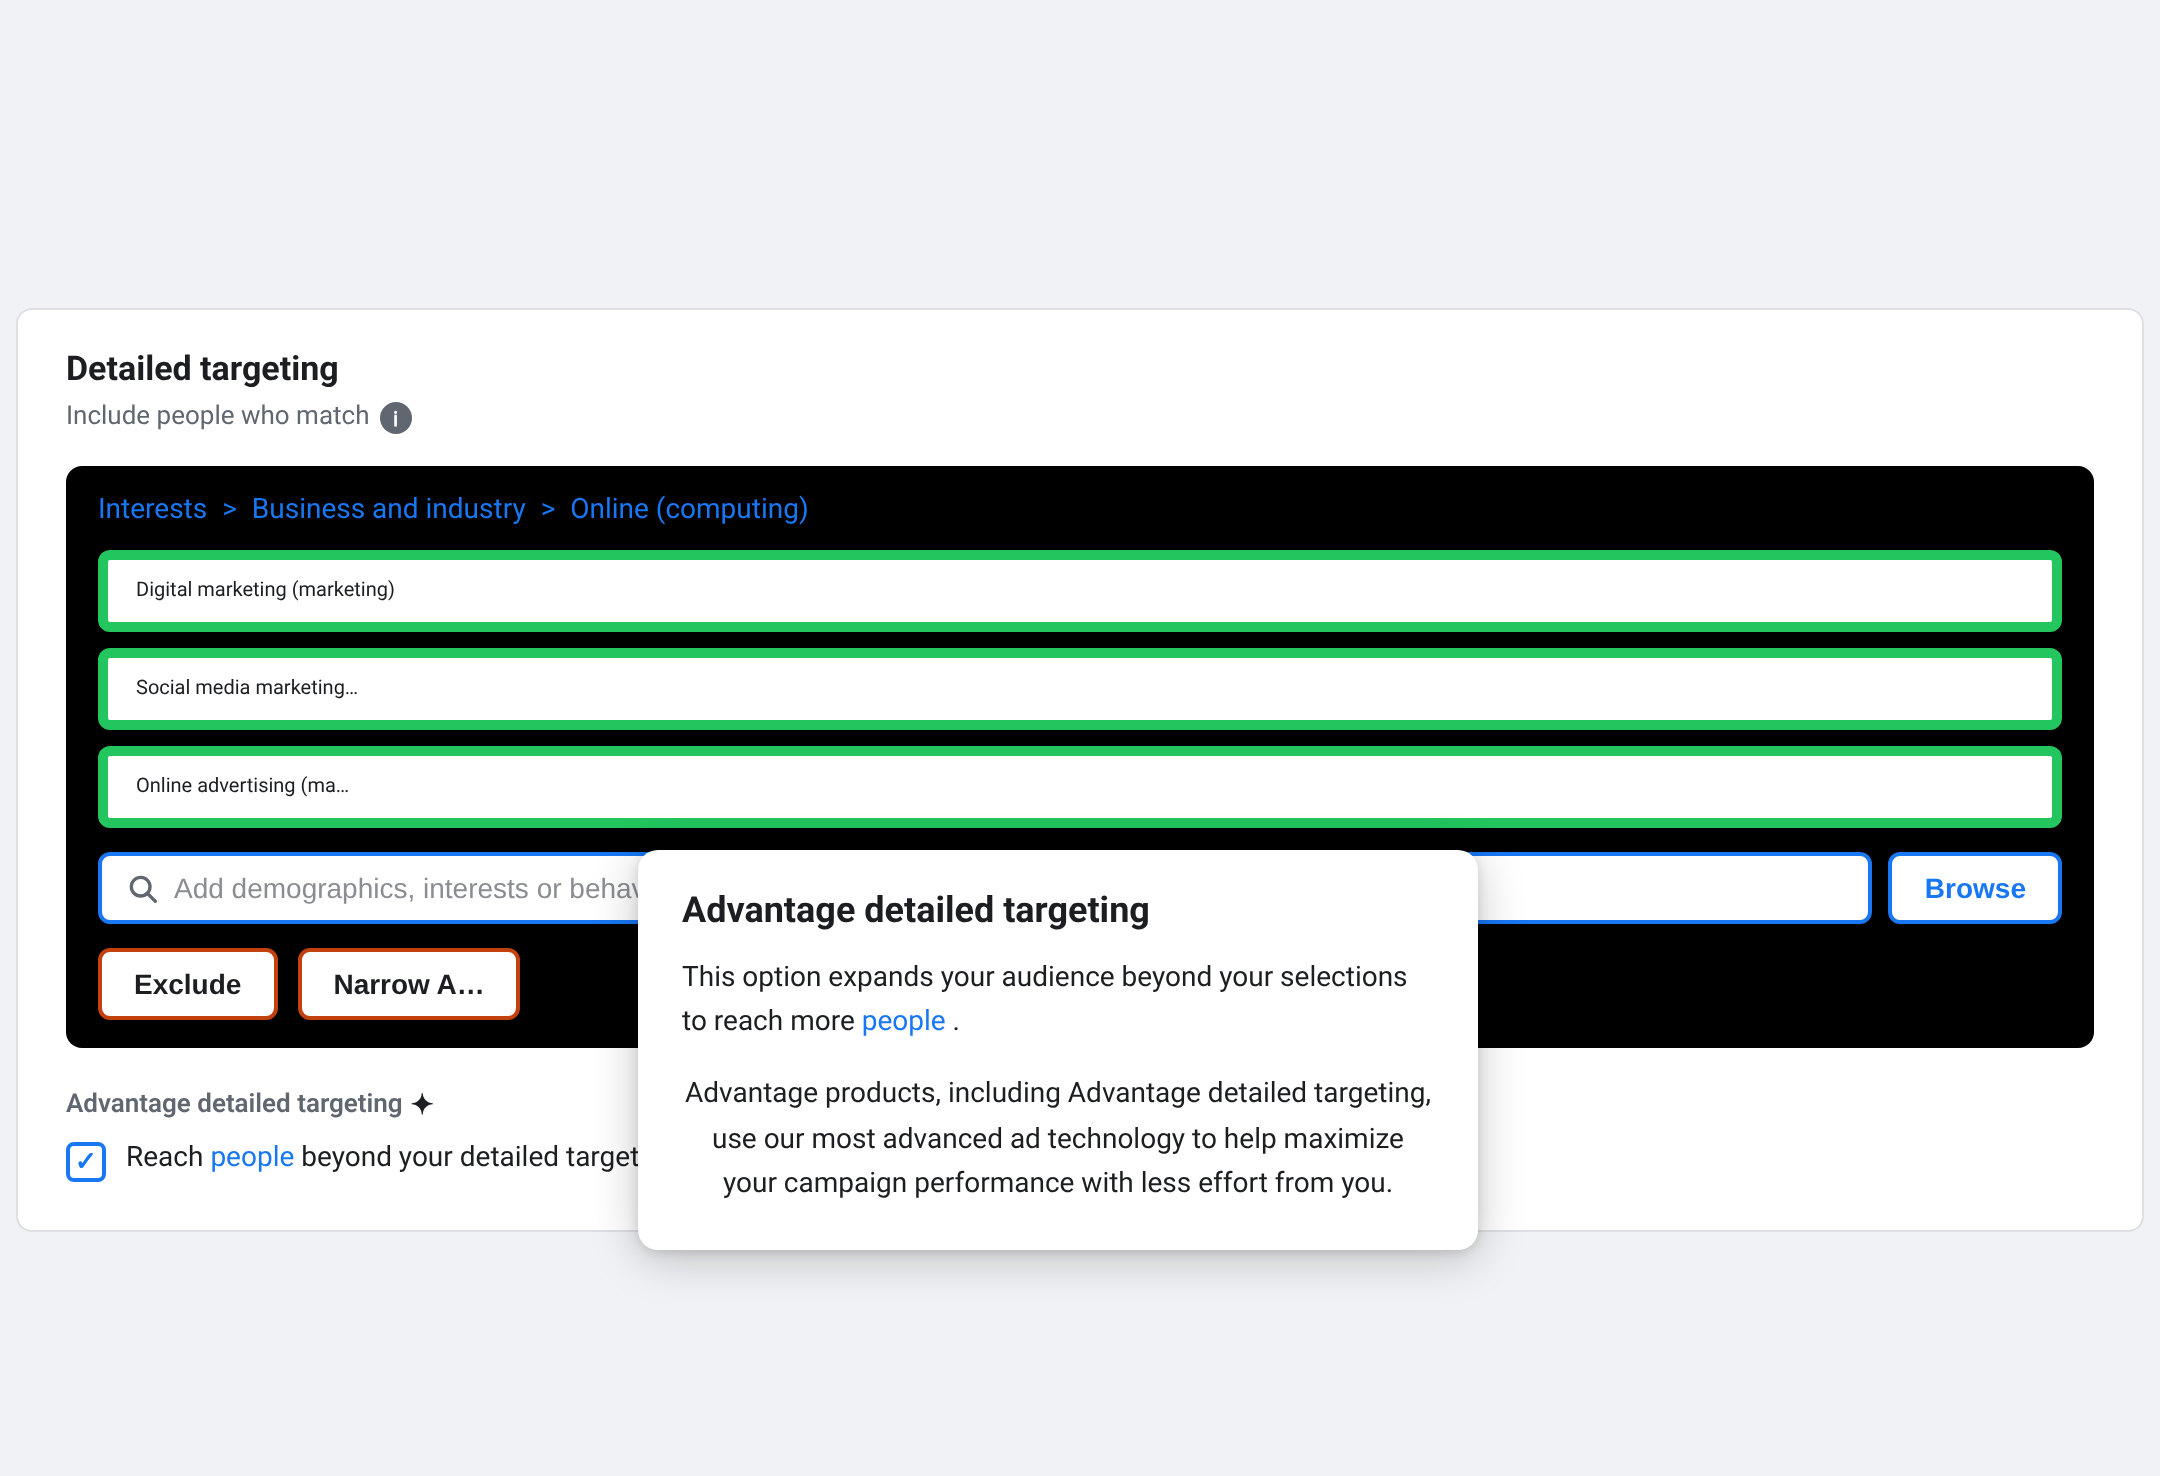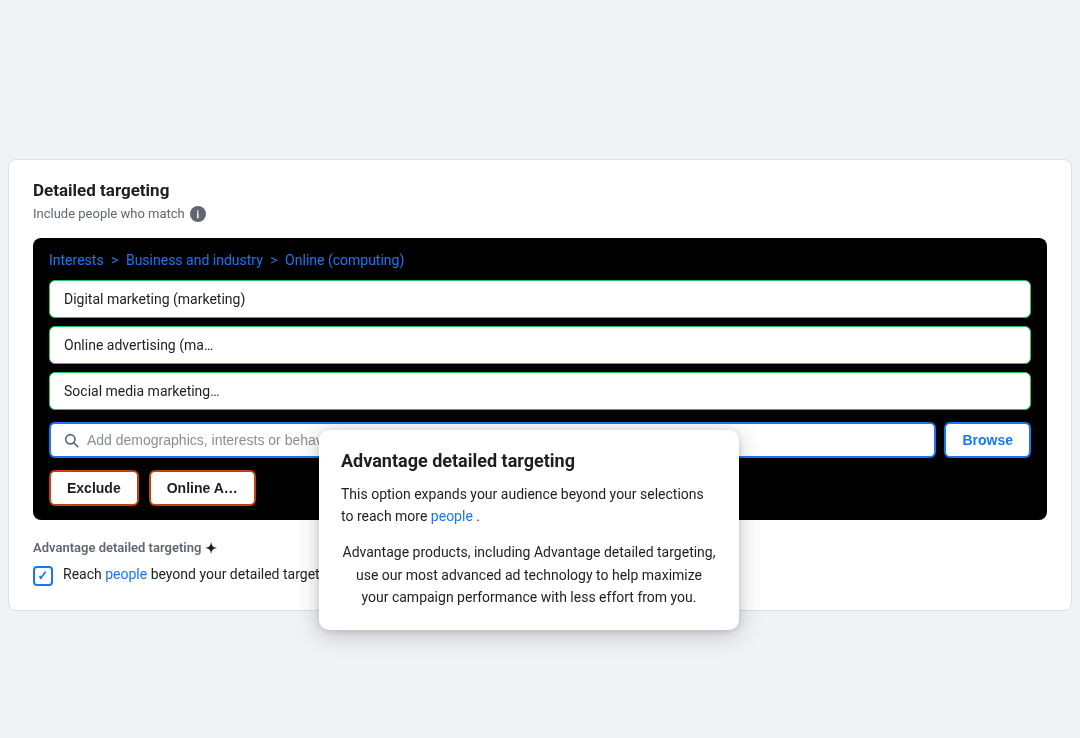--- a/index.html
+++ b/index.html
@@ -84,23 +84,23 @@
     .tag-row {
       display: flex;
       flex-direction: column;
       gap: 8px;
     }
 
     .tag-item {
       background: #ffffff;
       border-radius: 6px;
       padding: 10px 14px;
-      font-size: 14px;
-      color: #1c1e21;
-      border: 1px solid #22c55e;
+      font-size: 10px;
+      color: #1c1e21;
+      border: 5px solid #22c55e;
     }
 
     .search-row {
       display: flex;
       align-items: center;
       margin-top: 12px;
       gap: 8px;
     }
 
     .search-input-wrapper {
@@ -277,38 +277,38 @@
     <div class="breadcrumb">
       <a href="#">Interests</a>
       <span class="breadcrumb-sep"> &gt; </span>
       <a href="#">Business and industry</a>
       <span class="breadcrumb-sep"> &gt; </span>
       <a href="#">Online (computing)</a>
     </div>
 
     <div class="tag-row">
       <div class="tag-item">Digital marketing (marketing)</div>
+      <div class="tag-item">Social media marketing…</div>
       <div class="tag-item">Online advertising (ma…</div>
-      <div class="tag-item">Social media marketing…</div>
     </div>
 
     <div class="search-row">
       <div class="search-input-wrapper">
         <svg class="search-icon-svg" width="16" height="16" viewBox="0 0 24 24" fill="none" stroke="#606770" stroke-width="2.5" stroke-linecap="round" stroke-linejoin="round">
           <circle cx="11" cy="11" r="7"></circle>
           <line x1="16.5" y1="16.5" x2="22" y2="22"></line>
         </svg>
         <input class="search-input" type="text" placeholder="Add demographics, interests or behaviors" style="">
       </div>
       <button class="browse-btn">Browse</button>
     </div>
 
     <div class="action-buttons">
       <button class="action-btn">Exclude</button>
-      <button class="action-btn">Online A…</button>
+      <button class="action-btn">Narrow A…</button>
     </div>
 
   </div>
 
   <div class="advantage-section">
     <div style="flex: 1;">
       <div class="advantage-label">
         <span>Advantage detailed targeting</span>
         <span class="star-icon">✦</span>
       </div>

